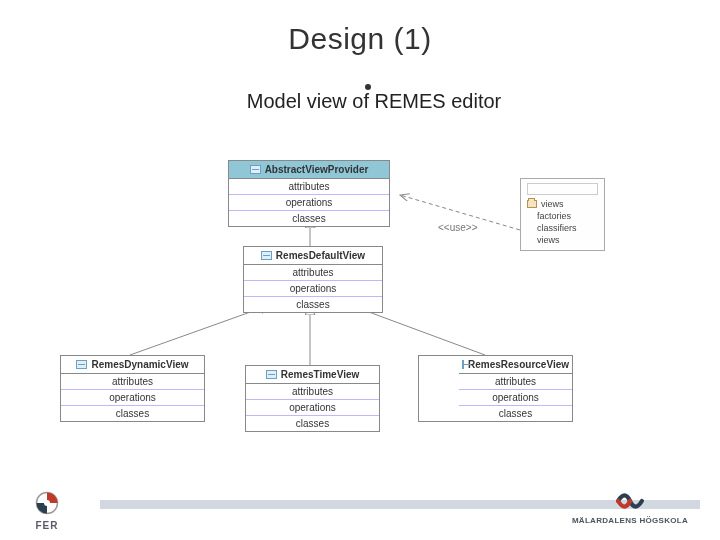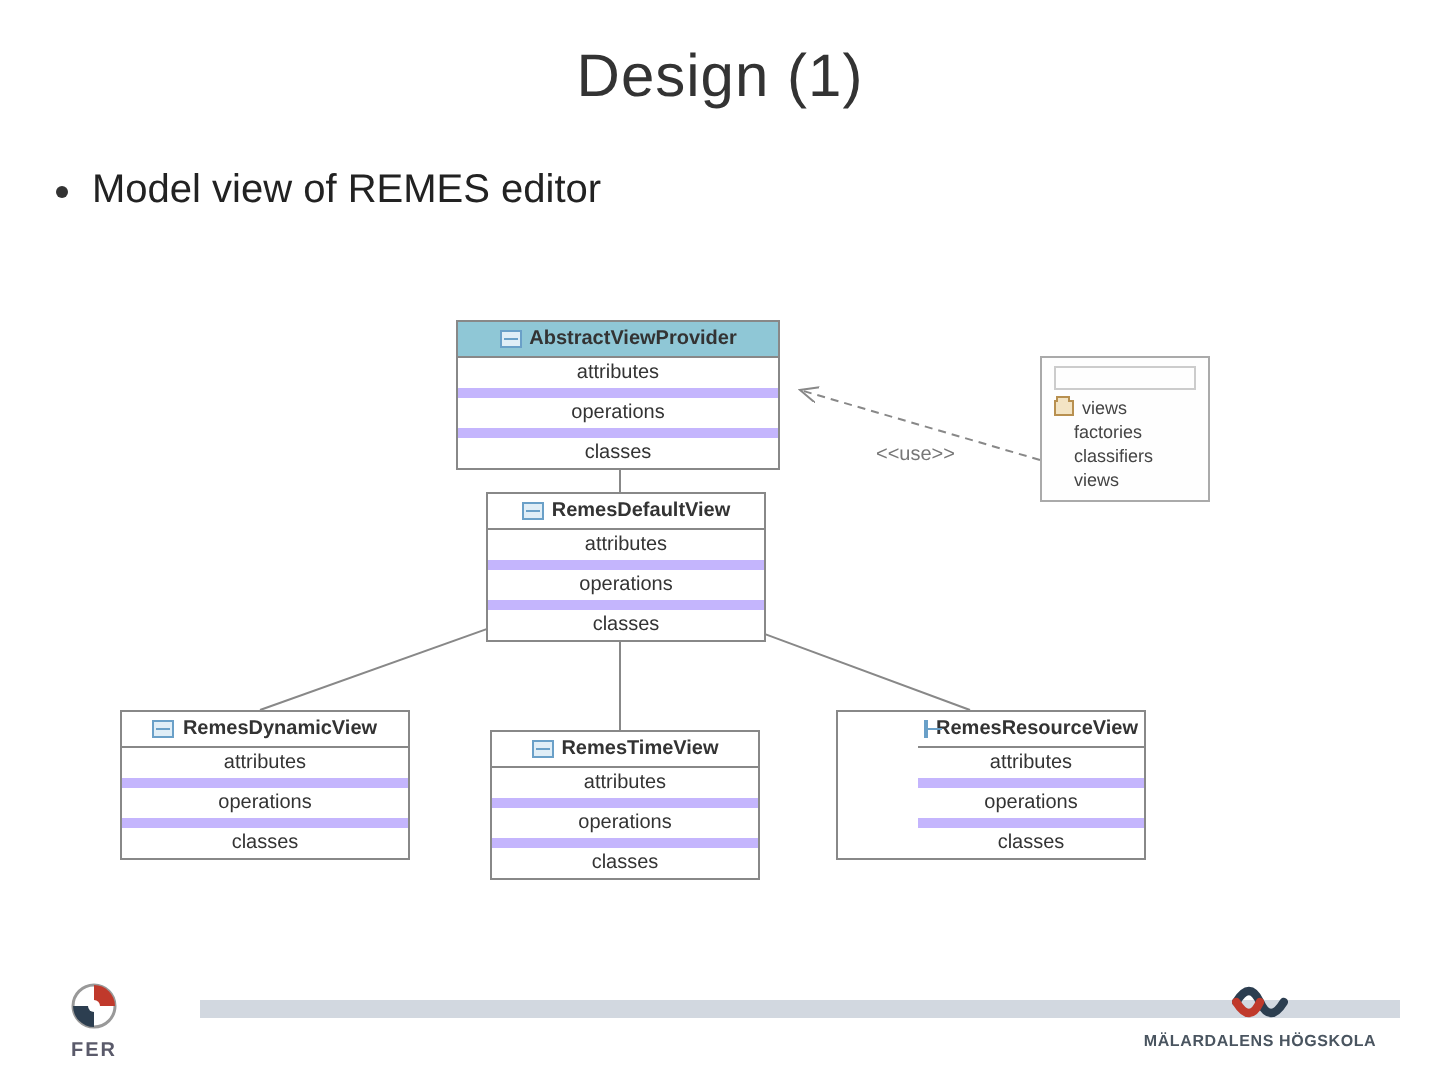--- a/index.html
+++ b/index.html
@@ -18,20 +18,21 @@
     color: #333;
     padding-top: 22px;
     letter-spacing: 0.5px;
   }
   .bullet-row {
     margin: 28px 0 0 28px;
     font-size: 20px;
     color: #222;
     display: flex;
     align-items: center;
+    flex-direction: column;
   }
   .bullet-dot {
     width: 6px; height: 6px; background:#333; border-radius:50%;
     margin-right: 12px;
   }
   .diagram {
     position: absolute;
     left: 40px; top: 140px;
     width: 640px; height: 310px;
   }
@@ -47,21 +48,21 @@
     border-bottom: 1px solid #888;
     padding: 3px 6px;
     font-weight: bold;
     display: flex;
     align-items: center;
     justify-content: center;
     gap: 4px;
   }
   .class-header.highlight { background: #8fc7d6; }
   .class-rows div {
-    border-bottom: 5px solid #c4b5fd;
+    border-bottom: 1px solid #c4b5fd;
     padding: 2px 6px;
   }
   .class-rows div:last-child { border-bottom: none; }
   .ref-box {
     position: absolute;
     border: 1px solid #aaa;
     background: #fefefe;
     font-size: 9px;
     text-align: right;
     padding: 4px 6px;

